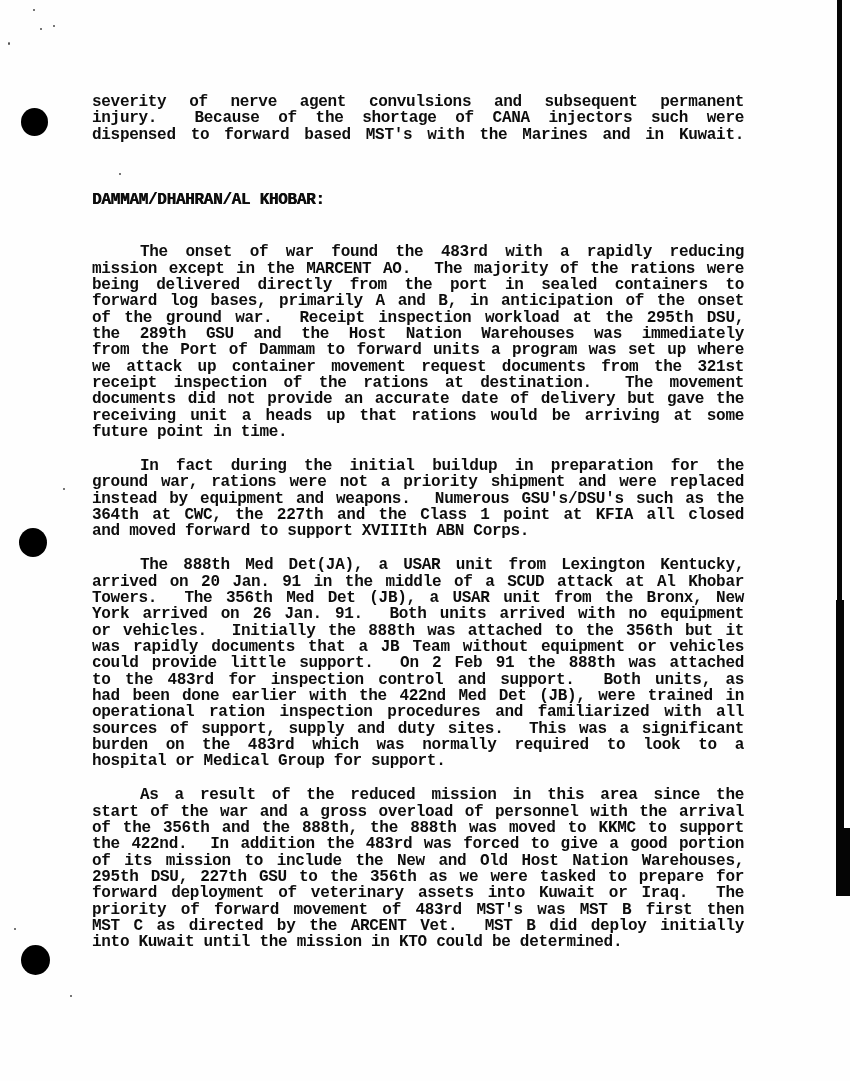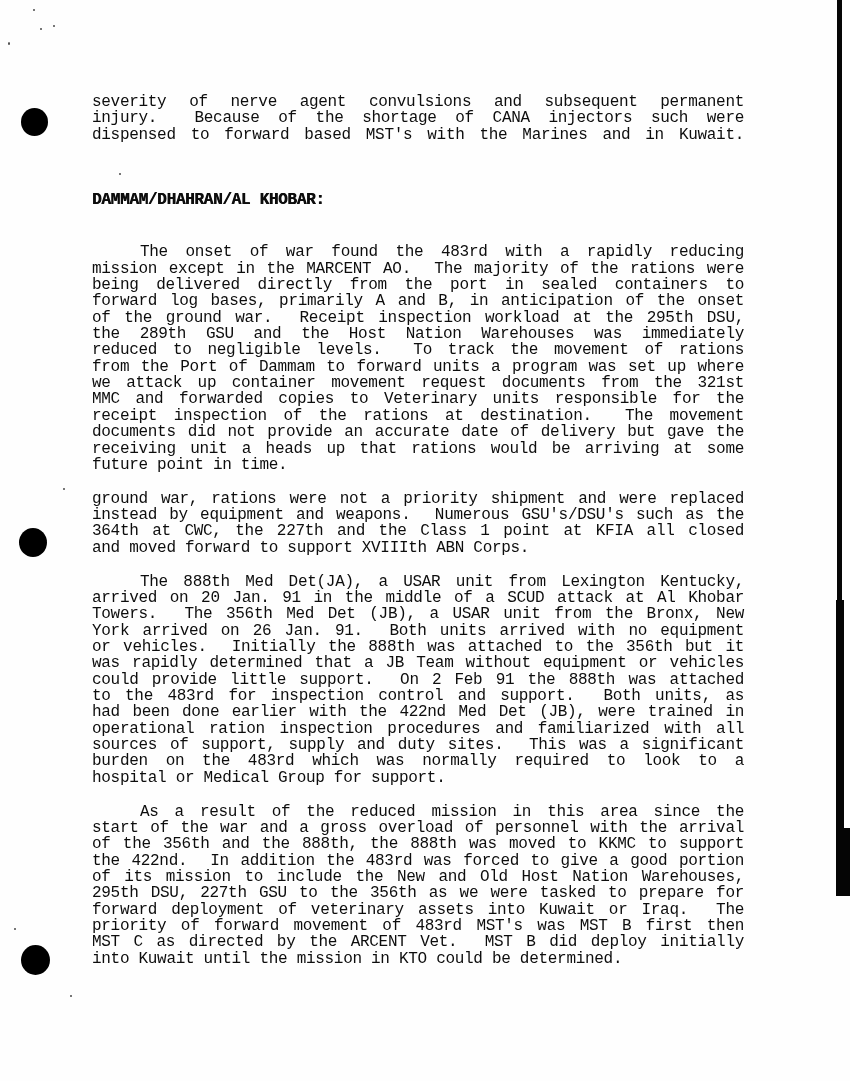--- a/index.html
+++ b/index.html
@@ -14,21 +14,21 @@
   }
   .text-col {
     position: absolute;
     left: 92px;
     top: 94px;
     width: 652px;
   }
   .line {
     font-size: 16px;
     line-height: 16.35px;
-    font-weight: 400;
+    font-weight: 700;
     white-space: pre-wrap;
     text-align: justify;
     text-align-last: justify;
     letter-spacing: -0.3px;
   }
   .line.last { text-align: left; text-align-last: left; }
   .line.indent { padding-left: 48px; }
   .heading {
     margin-top: 49px;
     font-size: 16px;
@@ -83,44 +83,43 @@
 
     <div class="heading">DAMMAM/DHAHRAN/AL KHOBAR:</div>
 
     <div class="para first-after-heading">
       <div class="line indent">The onset of war found the 483rd with a rapidly reducing</div>
       <div class="line">mission except in the MARCENT AO.  The majority of the rations were</div>
       <div class="line">being delivered directly from the port in sealed containers to</div>
       <div class="line">forward log bases, primarily A and B, in anticipation of the onset</div>
       <div class="line">of the ground war.  Receipt inspection workload at the 295th DSU,</div>
       <div class="line">the 289th GSU and the Host Nation Warehouses was immediately</div>
-      <div class="line">reduced to negligible levels.  To track the movement of rations</div>
       <div class="line">from the Port of Dammam to forward units a program was set up where</div>
       <div class="line">we attack up container movement request documents from the 321st</div>
-      <div class="line">MMC and forwarded copies to Veterinary units responsible for the</div>
       <div class="line">receipt inspection of the rations at destination.  The movement</div>
       <div class="line">documents did not provide an accurate date of delivery but gave the</div>
       <div class="line">receiving unit a heads up that rations would be arriving at some</div>
       <div class="line last">future point in time.</div>
     </div>
 
     <div class="para">
+      <div class="line indent">In fact during the initial buildup in preparation for the</div>
       <div class="line">ground war, rations were not a priority shipment and were replaced</div>
       <div class="line">instead by equipment and weapons.  Numerous GSU's/DSU's such as the</div>
       <div class="line">364th at CWC, the 227th and the Class 1 point at KFIA all closed</div>
       <div class="line last">and moved forward to support XVIIIth ABN Corps.</div>
     </div>
 
     <div class="para">
       <div class="line indent">The 888th Med Det(JA), a USAR unit from Lexington Kentucky,</div>
       <div class="line">arrived on 20 Jan. 91 in the middle of a SCUD attack at Al Khobar</div>
       <div class="line">Towers.  The 356th Med Det (JB), a USAR unit from the Bronx, New</div>
       <div class="line">York arrived on 26 Jan. 91.  Both units arrived with no equipment</div>
       <div class="line">or vehicles.  Initially the 888th was attached to the 356th but it</div>
-      <div class="line">was rapidly determined that a JB Team without equipment or vehicles</div>
+      <div class="line">was rapidly documents that a JB Team without equipment or vehicles</div>
       <div class="line">could provide little support.  On 2 Feb 91 the 888th was attached</div>
       <div class="line">to the 483rd for inspection control and support.  Both units, as</div>
       <div class="line">had been done earlier with the 422nd Med Det (JB), were trained in</div>
       <div class="line">operational ration inspection procedures and familiarized with all</div>
       <div class="line">sources of support, supply and duty sites.  This was a significant</div>
       <div class="line">burden on the 483rd which was normally required to look to a</div>
       <div class="line last">hospital or Medical Group for support.</div>
     </div>
 
     <div class="para">

